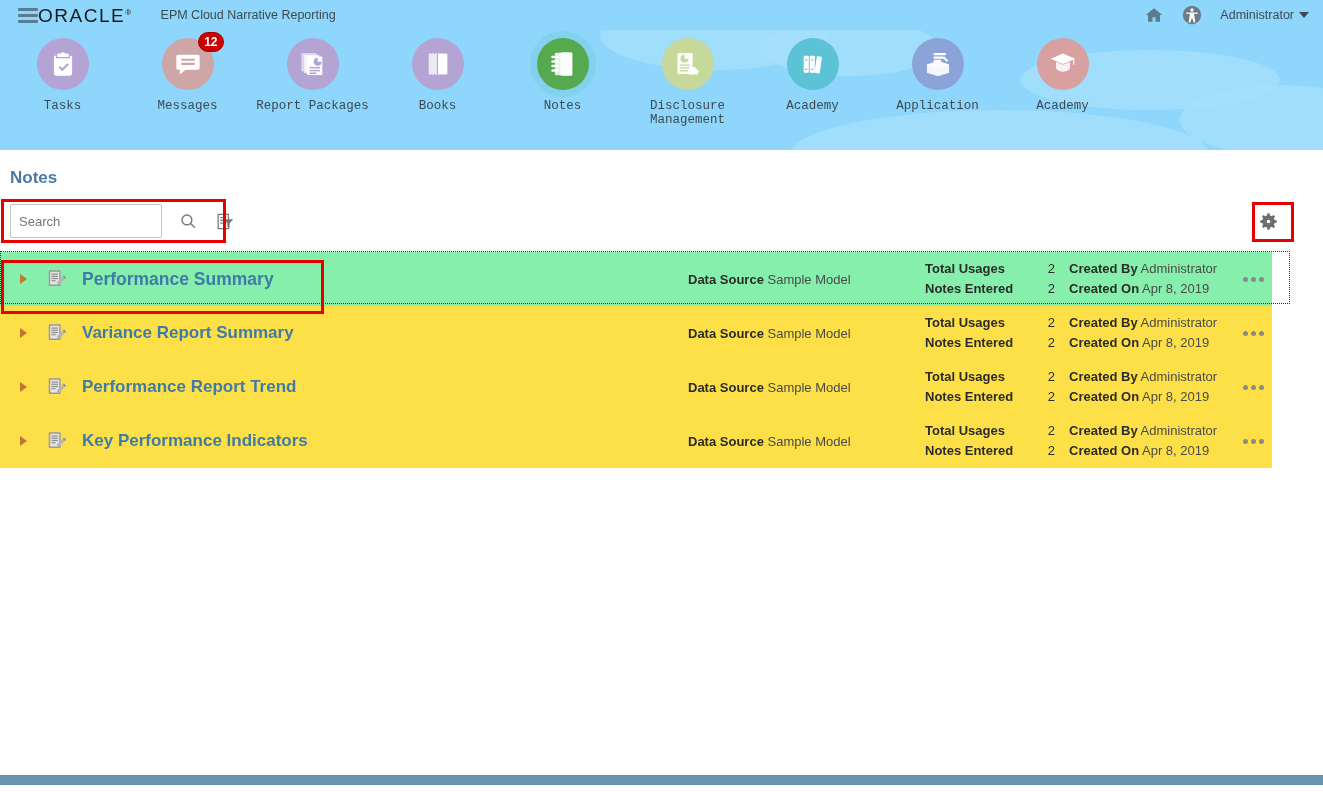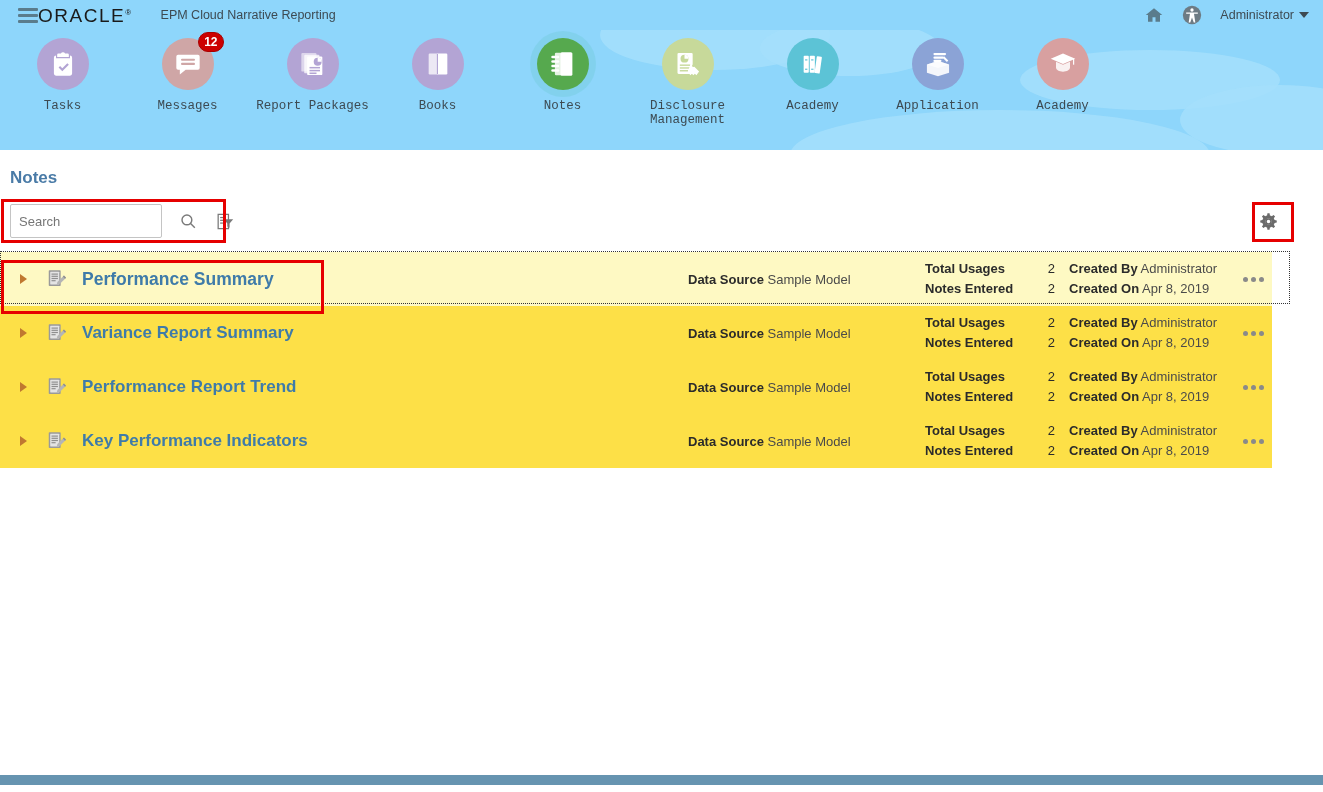--- a/index.html
+++ b/index.html
@@ -115,21 +115,21 @@
     width: 34px; height: 34px; display: flex;
     align-items: center; justify-content: center; cursor: pointer;
   }
 
   
   .notelist { margin-top: 8px; }
   .noterow {
     position: relative; height: 54px; width: 1272px;
     display: flex; align-items: center; background: #fde047;
   }
-  .noterow.selected { background: #fef9c3; }
+  .noterow.selected { background: #86efac; }
   .noterow.alt { background: #fde047; }
   .noterow .focusring {
     position: absolute; left: 0; top: -1px; width: 1290px; height: 53px;
     border: 1px dotted #333; pointer-events: none;
   }
   .expander {
     width: 46px; display: flex; align-items: center; justify-content: center;
     cursor: pointer; flex: 0 0 46px;
   }
   .tri {

